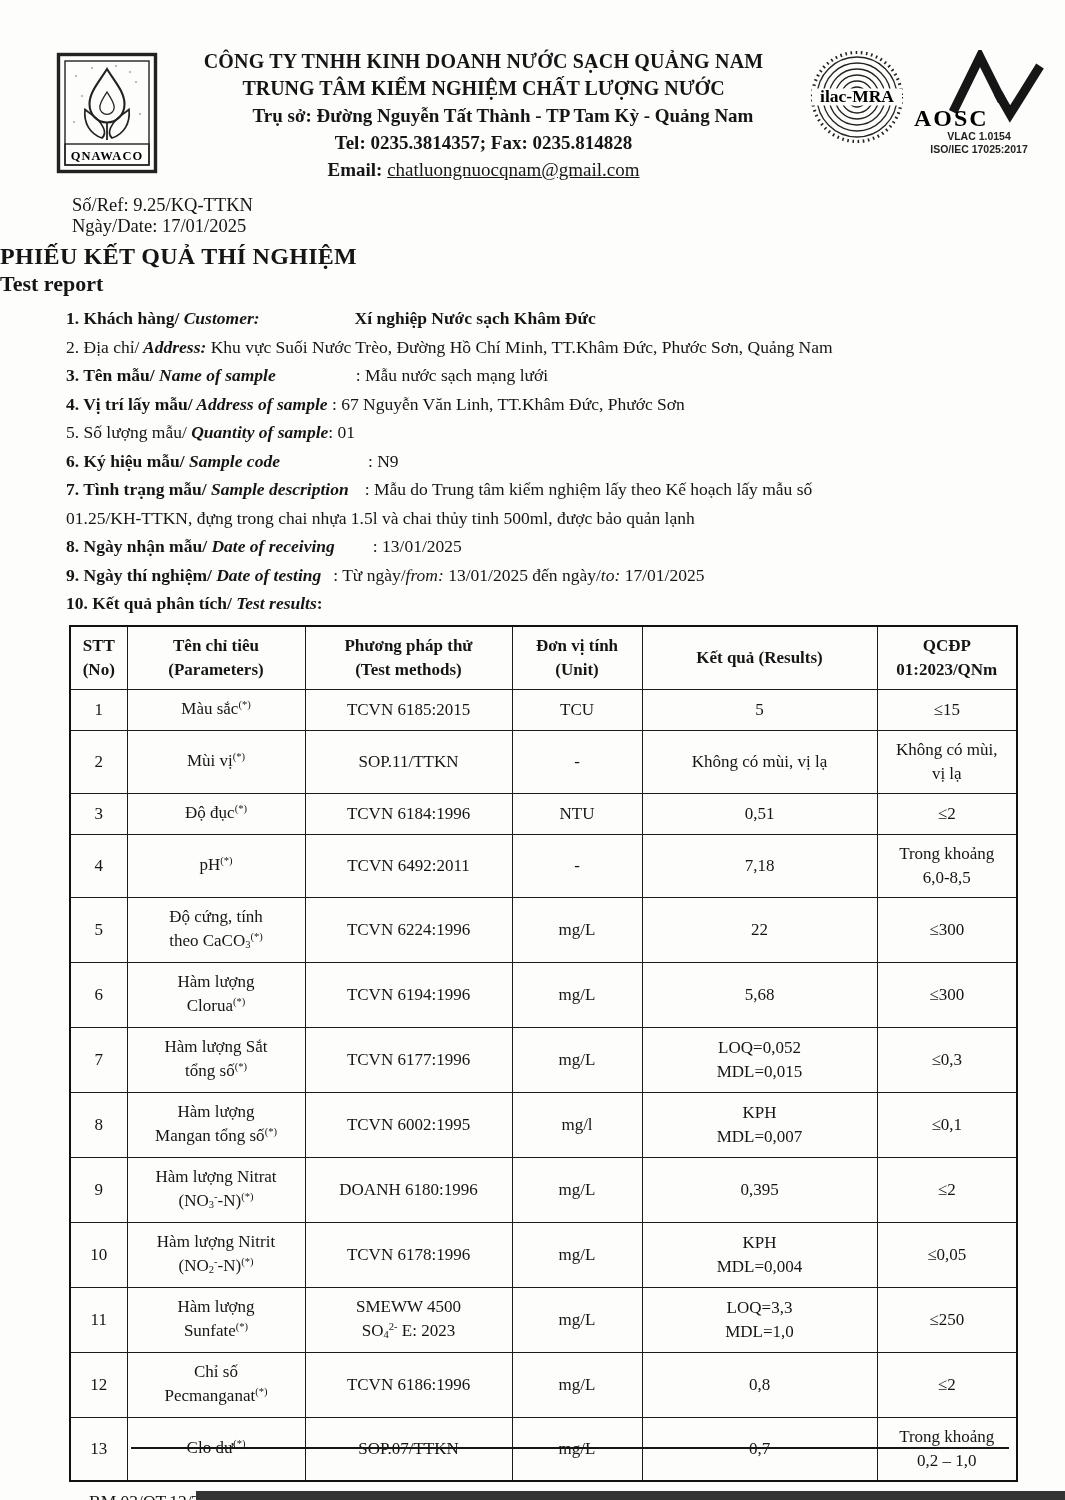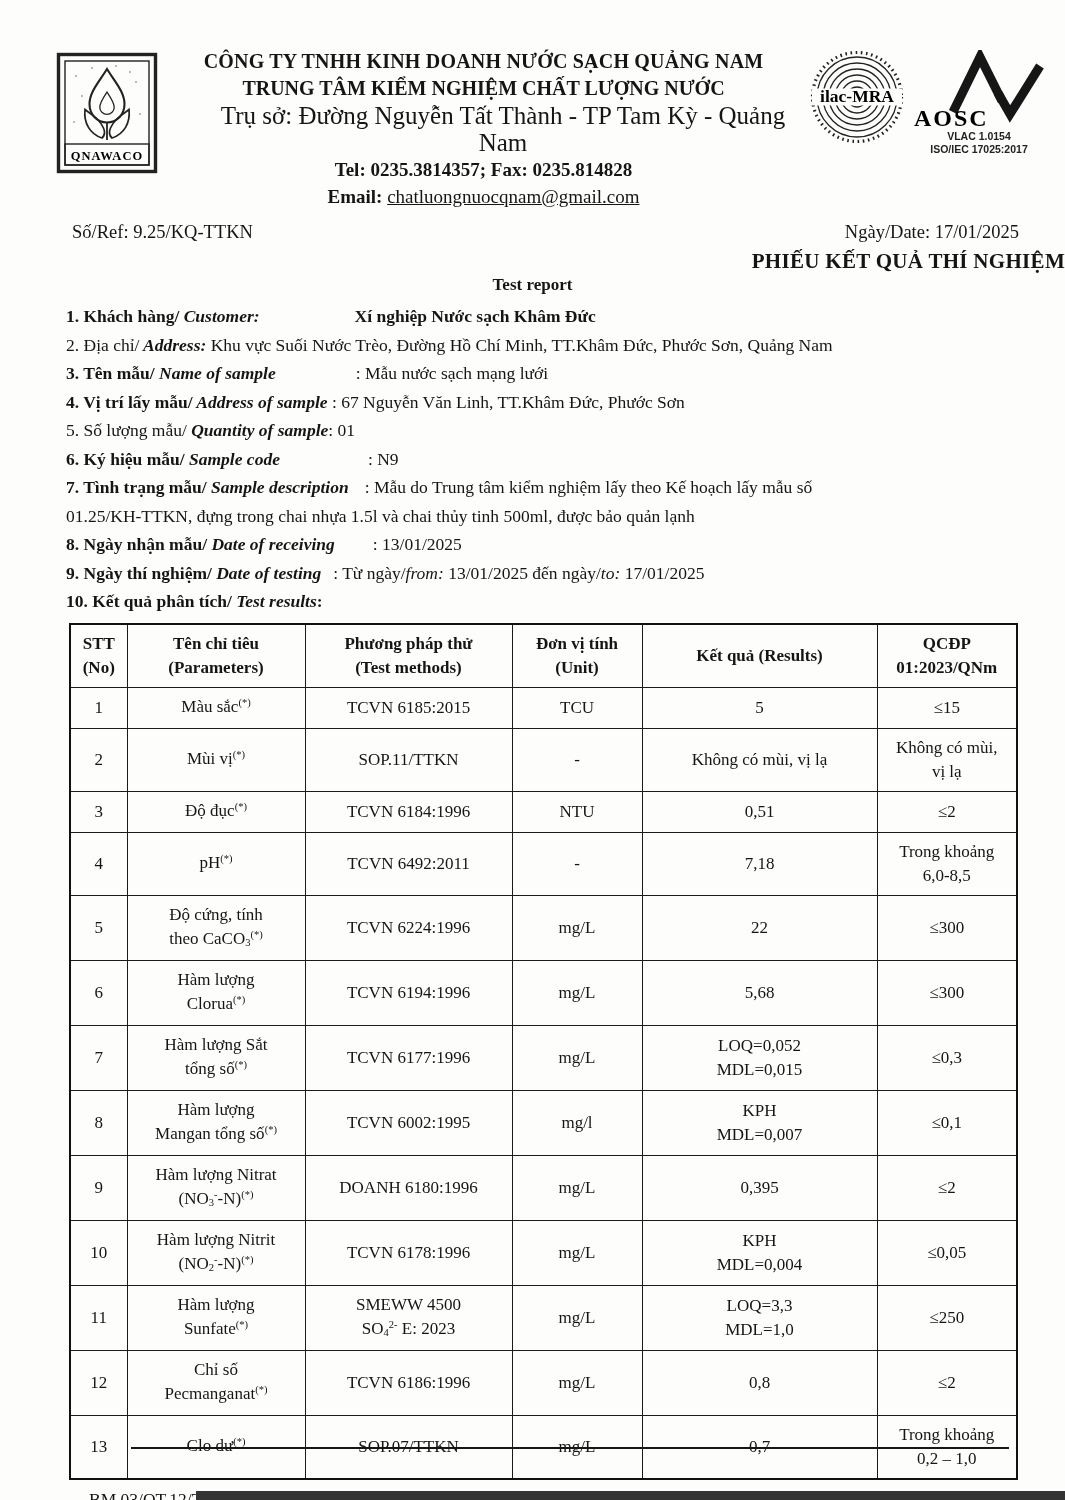--- a/index.html
+++ b/index.html
@@ -10,32 +10,32 @@
     font-family:"Liberation Serif","DejaVu Serif",serif;
     color:#151515;
     overflow:hidden;
   }
   
   .header{display:flex;align-items:flex-start;padding:46px 18px 0 56px;}
   .logo-left{flex:0 0 102px;margin-top:6px;}
   .header-center{flex:1;text-align:center;padding-top:2px;line-height:27px;}
   .company{font-size:20px;font-weight:700;letter-spacing:.2px;}
   .center-name{font-size:20px;font-weight:700;}
-  .addr{font-size:25px;font-weight:400;padding-left:39px;}
+  .addr{font-size:19px;font-weight:700;padding-left:39px;}
   .telfax{font-size:19px;font-weight:700;}
   .emailline{font-size:19px;}
   .emailline .lbl{font-weight:700;}
   .emailline .addr-u{text-decoration:underline;}
   .right-logos{flex:0 0 238px;display:flex;gap:8px;align-items:flex-start;padding-top:4px;}
   .aosc-block{display:flex;flex-direction:column;align-items:center;}
   .aosc-lines{font-family:"Liberation Sans","DejaVu Sans",sans-serif;font-weight:700;font-size:10.5px;line-height:13px;text-align:center;color:#222;}
   
-  .meta-row{display:flex;justify-content:space-between;padding:12px 46px 0 72px;font-size:18.5px;}
-  .title{text-align:right;font-weight:700;font-size:21px;margin-top:6px;letter-spacing:.3px;padding-left:26px;}
-  .subtitle{text-align:center;font-weight:700;font-size:17px;margin-top:1px;}
+  .meta-row{display:flex;justify-content:space-between;padding:12px 46px 0 72px;font-size:18.5px;flex-direction:column;}
+  .title{text-align:left;font-weight:700;font-size:24px;margin-top:6px;letter-spacing:.3px;}
+  .subtitle{text-align:left;font-weight:700;font-size:22px;margin-top:1px;}
   
   .info{padding:7px 44px 0 66px;font-size:17.5px;line-height:28.5px;}
   
   table.results{border-collapse:collapse;table-layout:fixed;margin:7px 0 0 69px;width:947px;border:2.4px solid #111;}
   table.results th,table.results td{
     border:1.6px solid #1b1b1b;
     text-align:center;vertical-align:middle;
     padding:7px 5px;font-size:17px;line-height:24px;
   }
   table.results th{font-weight:700;}

